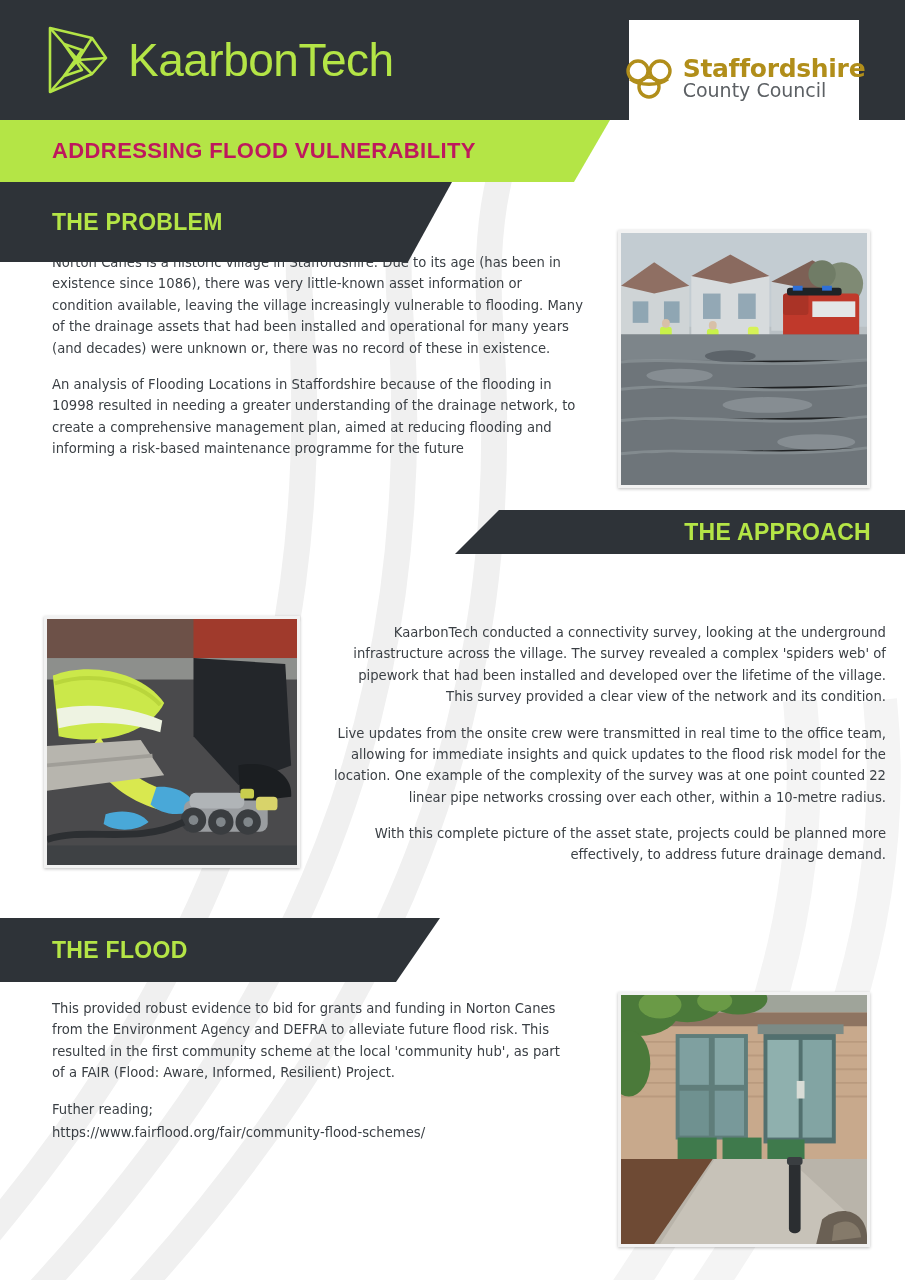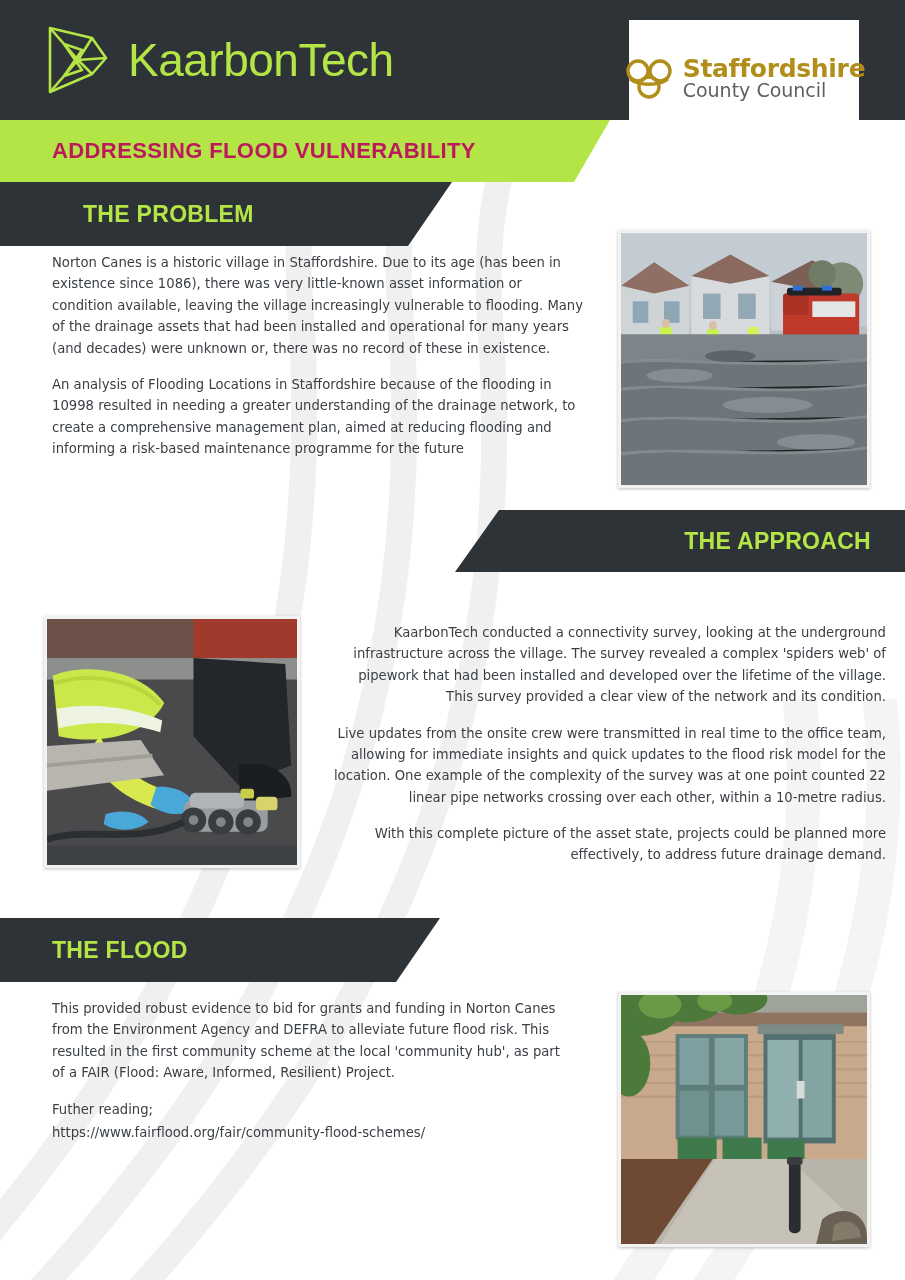--- a/index.html
+++ b/index.html
@@ -65,25 +65,25 @@
   
   .bar-dark-left {
     position: absolute; left: 0; background: #2e3338; z-index: 3;
     display: flex; align-items: center;
     clip-path: polygon(0 0, 100% 0, calc(100% - 44px) 100%, 0 100%);
   }
   .bar-dark-left span {
     margin-left: 52px; font-size: 23px; font-weight: 700; color: #b4e546;
     letter-spacing: 0.3px;
   }
-  .bar-problem { top: 182px; width: 452px; height: 64px; padding-left: 31px; }
+  .bar-problem { top: 182px; width: 452px; height: 80px; }
   .bar-result  { top: 918px; width: 440px; height: 64px; }
 
   .bar-dark-right {
-    position: absolute; right: 0; top: 510px; width: 450px; height: 62px;
+    position: absolute; right: 0; top: 510px; width: 450px; height: 44px;
     background: #2e3338; z-index: 3;
     clip-path: polygon(44px 0, 100% 0, 100% 100%, 0 100%);
     display: flex; align-items: center; justify-content: flex-end;
   }
   .bar-dark-right span {
     margin-right: 34px; font-size: 23px; font-weight: 700; color: #b4e546;
     letter-spacing: 0.3px;
   }
 
   

